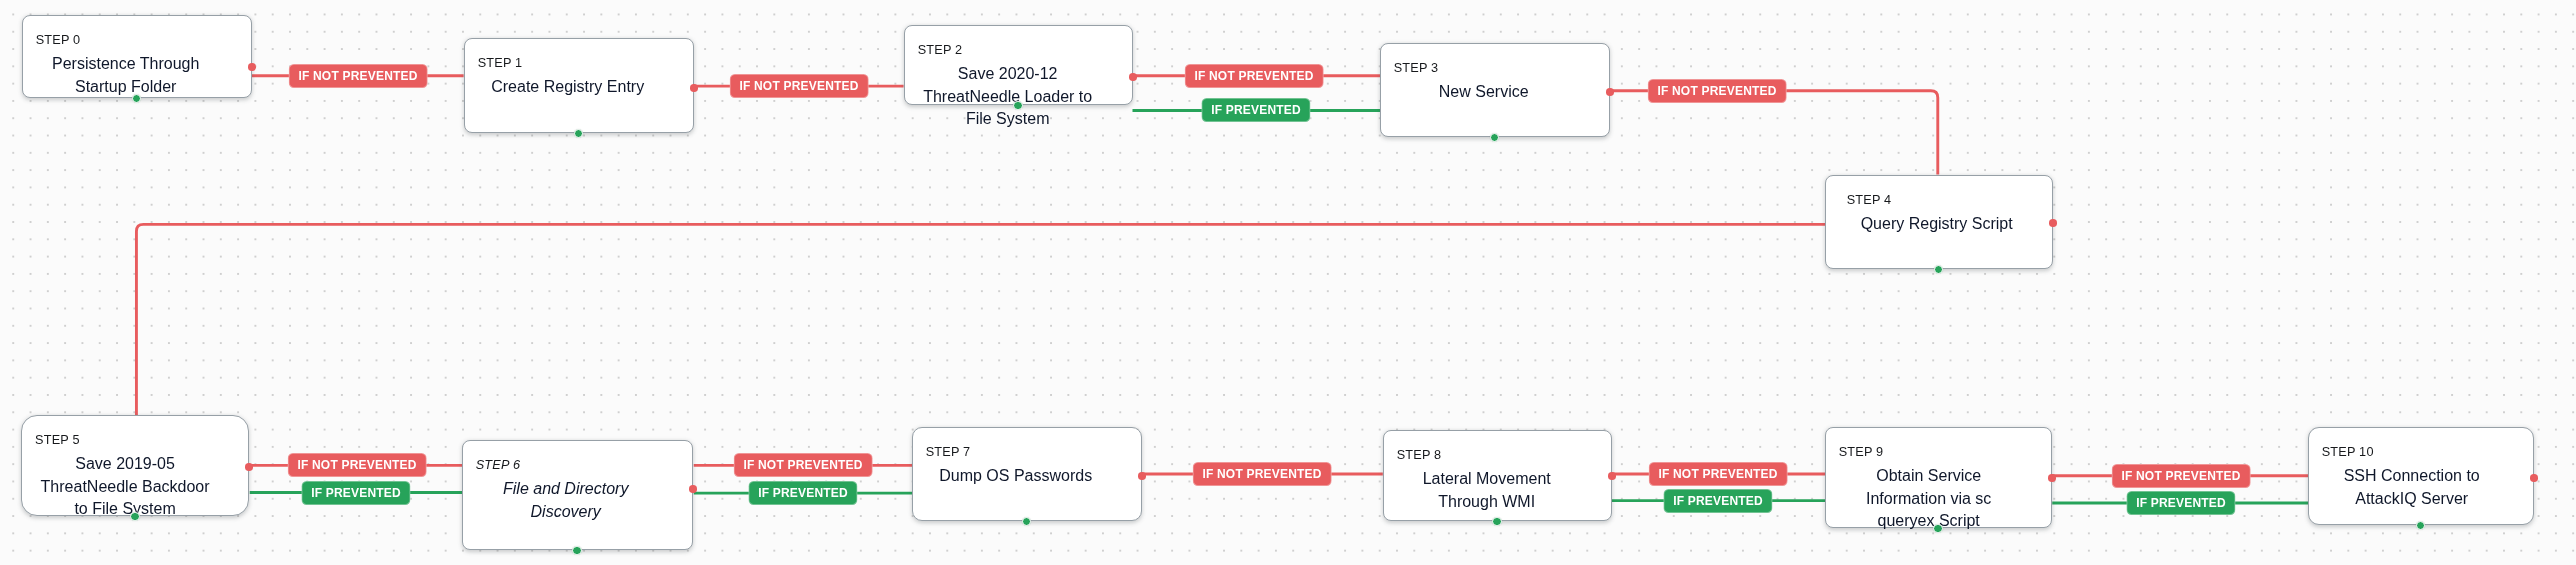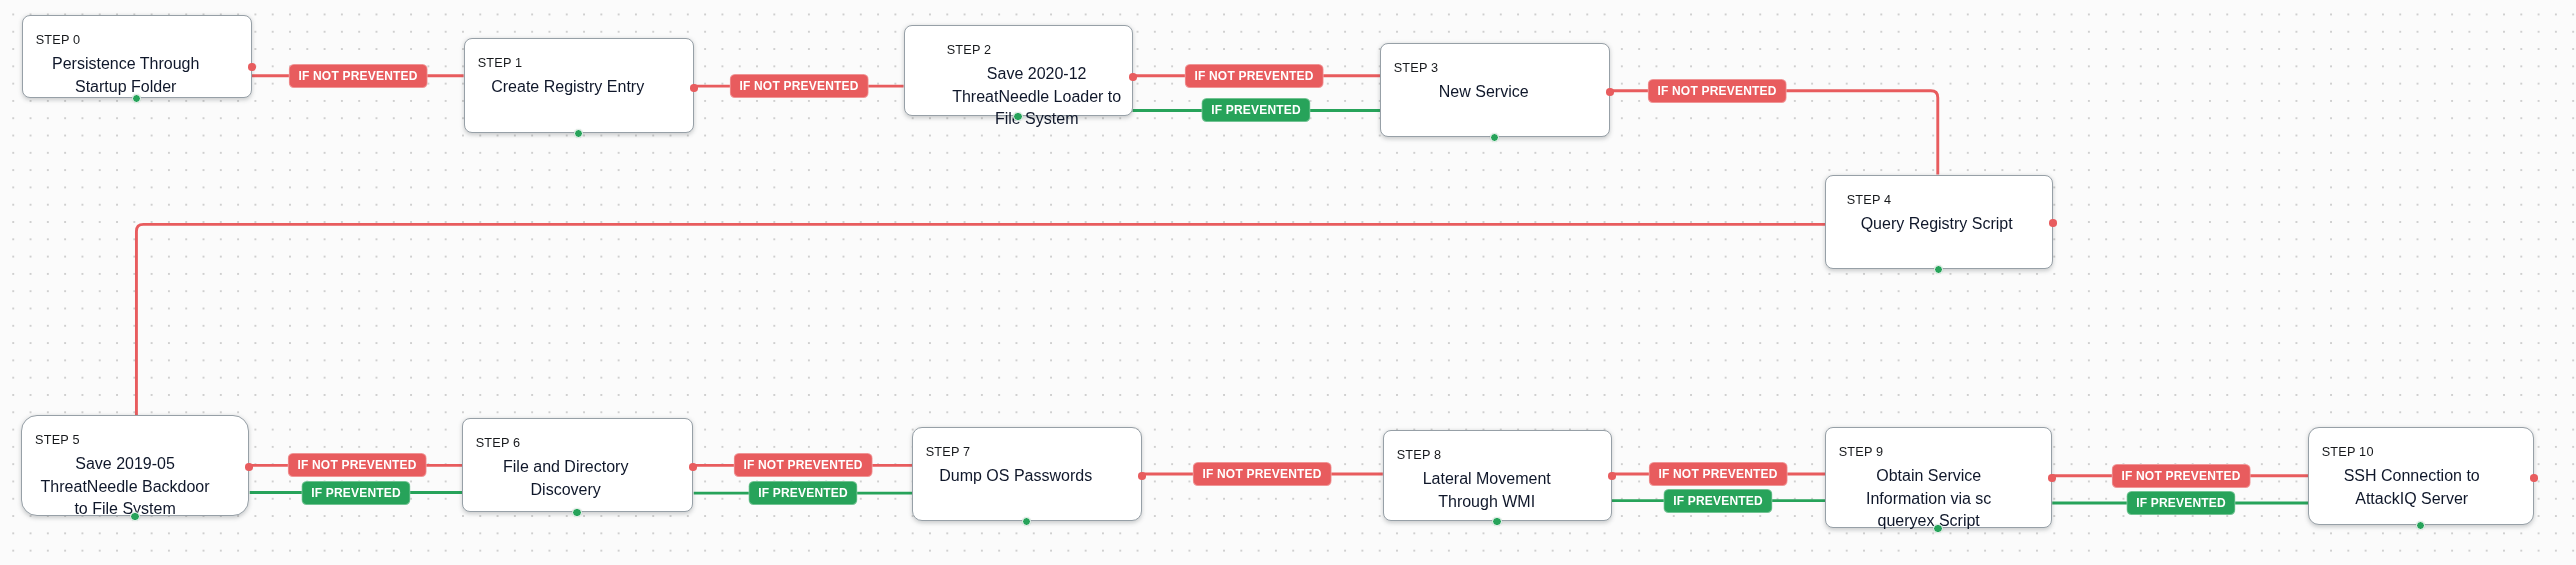--- a/index.html
+++ b/index.html
@@ -109,21 +109,21 @@
         <div class="name">Persistence Through Startup Folder</div>
         <span class="port red" style="top: 47px;"></span>
         <span class="port green"></span>
       </div>
       <div class="node" style="left: 464px; top: 38px; width: 230px; height: 95px;">
         <div class="title">STEP 1</div>
         <div class="name">Create Registry Entry</div>
         <span class="port red" style="top: 45px;"></span>
         <span class="port green"></span>
       </div>
-      <div class="node" style="left: 904px; top: 25px; width: 229px; height: 91px; padding-left: 29px;">
+      <div class="node" style="left: 904px; top: 25px; width: 229px; height: 80px;">
         <div class="title">STEP 2</div>
         <div class="name">Save 2020-12 ThreatNeedle Loader to File System</div>
         <span class="port red" style="top: 47px;"></span>
         <span class="port green"></span>
       </div>
       <div class="node" style="left: 1380px; top: 43px; width: 230px; height: 94px;">
         <div class="title">STEP 3</div>
         <div class="name">New Service</div>
         <span class="port red" style="top: 44px;"></span>
         <span class="port green"></span>
@@ -133,21 +133,21 @@
         <div class="name">Query Registry Script</div>
         <span class="port red" style="top: 43px;"></span>
         <span class="port green"></span>
       </div>
       <div class="node" style="left: 21.4px; top: 415px; width: 228px; height: 101px; border-radius: 16px;">
         <div class="title">STEP 5</div>
         <div class="name">Save 2019-05 ThreatNeedle Backdoor to File System</div>
         <span class="port red" style="top: 47px;"></span>
         <span class="port green"></span>
       </div>
-      <div class="node" style="left: 462px; top: 418px; width: 231px; height: 94px;">
+      <div class="node" style="left: 462px; top: 440px; width: 231px; height: 110px; font-style: italic;">
         <div class="title">STEP 6</div>
         <div class="name">File and Directory Discovery</div>
         <span class="port red" style="top: 44px;"></span>
         <span class="port green"></span>
       </div>
       <div class="node" style="left: 912px; top: 427px; width: 230px; height: 94px; border-radius: 10px;">
         <div class="title">STEP 7</div>
         <div class="name">Dump OS Passwords</div>
         <span class="port red" style="top: 44px;"></span>
         <span class="port green"></span>

